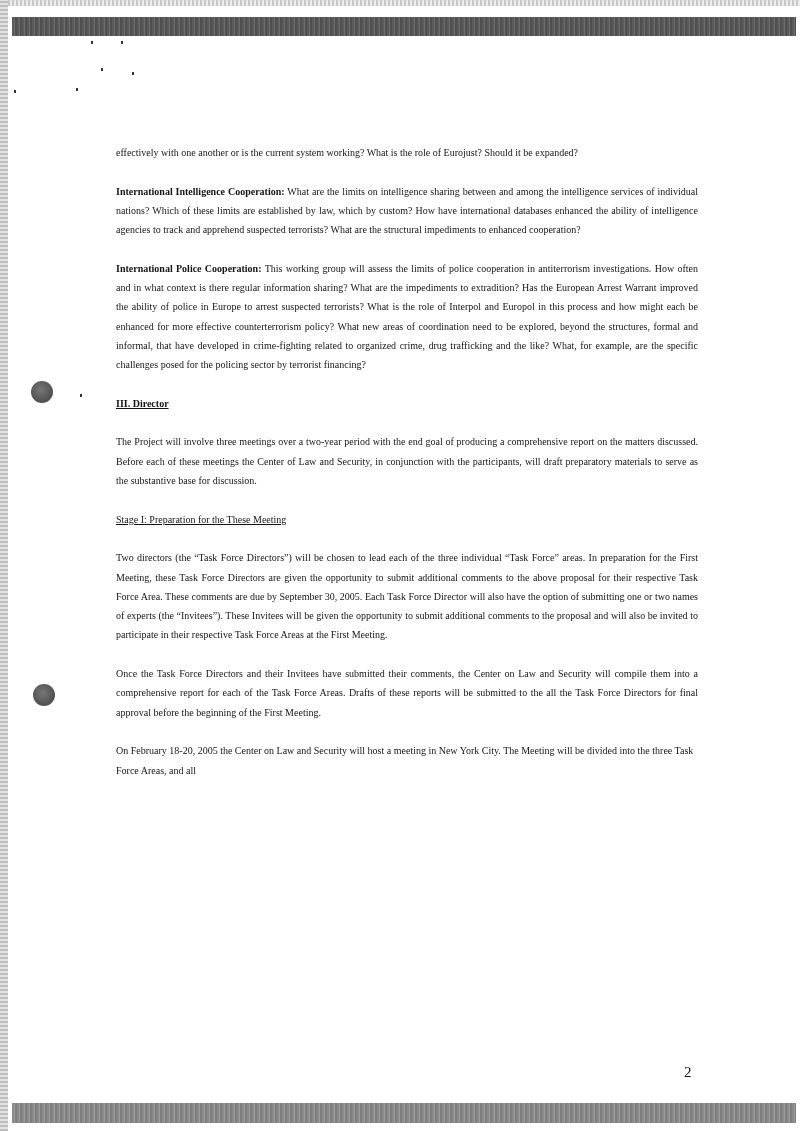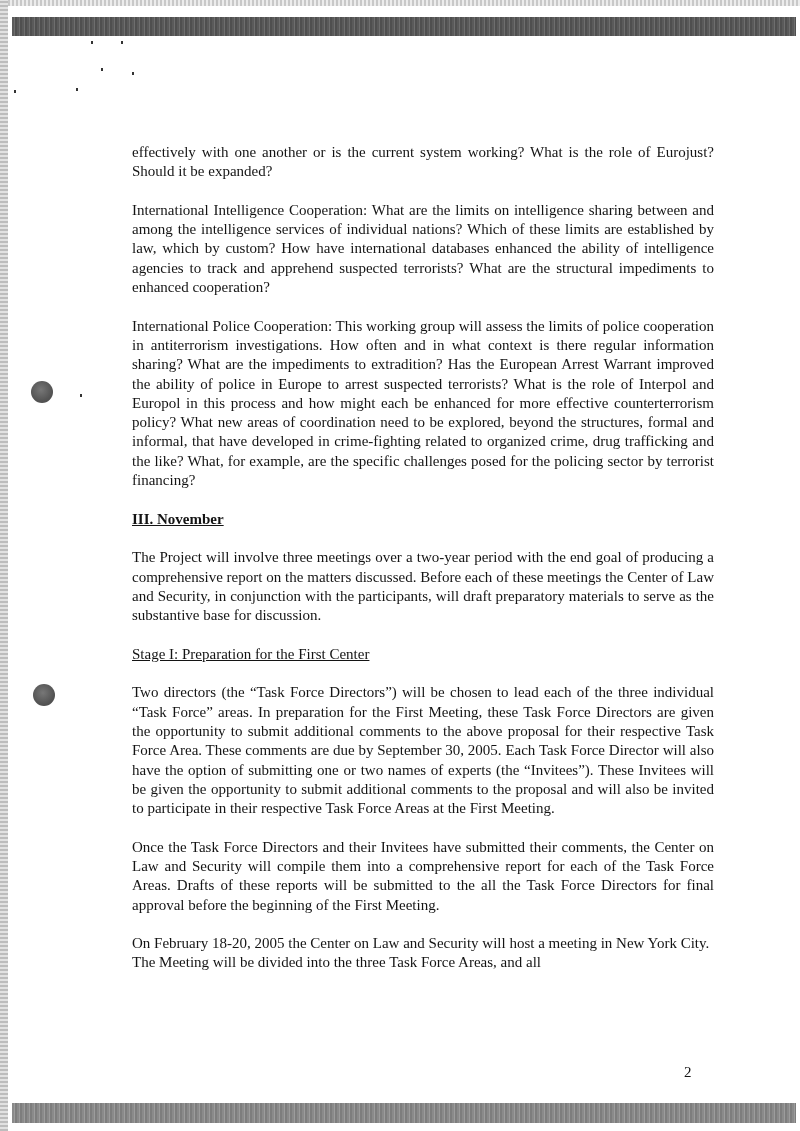--- a/index.html
+++ b/index.html
@@ -23,26 +23,26 @@
   }
   .bar-top { top: 17px; height: 19px; }
   .bar-bottom { top: 1103px; height: 20px;
     background: repeating-linear-gradient(90deg, #8a8a8a 0 2px, #9c9c9c 2px 3px, #7d7d7d 3px 5px); }
   .punch-hole {
     position: absolute; width: 22px; height: 22px; border-radius: 50%;
     background: radial-gradient(circle at 45% 40%, #777 0%, #555 60%, #444 100%);
   }
   .speck { position: absolute; width: 2px; height: 3px; background: #333; }
   .content {
-    position: absolute; left: 132px; top: 143px; width: 582px;
-    font-size: 15px; line-height: 19.3px;
+    position: absolute; left: 116px; top: 143px; width: 582px;
+    font-size: 10px; line-height: 19.3px;
   }
   .content p { margin: 0 0 19.3px 0; }
   .justify { text-align: justify; text-align-last: left; }
-  .bold { font-weight: normal; margin-top: 40px; }
+  .bold { font-weight: bold; margin-top: 40px; }
   .heading-u { text-decoration: underline; font-weight: bold; margin-bottom: 19.3px; }
   .sub-u { text-decoration: underline; margin-bottom: 19.3px; }
   .page-number {
     position: absolute; left: 684px; top: 1064px; font-size: 15px;
   }
 </style>
 </head>
 <body>
 
 <div class="scan-edge-top"></div>
@@ -61,25 +61,25 @@
 <div class="speck" style="left:14px; top:90px;"></div>
 <div class="speck" style="left:80px; top:394px;"></div>
 
 <main class="content">
   <p class="justify">effectively with one another or is the current system working?  What is the role of Eurojust? Should it be expanded?</p>
 
   <p class="justify"><span class="bold">International Intelligence Cooperation:</span><span> What are the limits on intelligence sharing between and among the intelligence services of individual nations?  Which of these limits are established by law, which by custom? How have international databases enhanced the ability of intelligence agencies to track and apprehend suspected terrorists? What are the structural impediments to enhanced cooperation?</span></p>
 
   <p class="justify"><span class="bold">International Police Cooperation:</span><span> This working group will assess the limits of police cooperation in antiterrorism investigations. How often and in what context is there regular information sharing? What are the impediments to extradition? Has the European Arrest Warrant improved the ability of police in Europe to arrest suspected terrorists? What is the role of Interpol and Europol in this process and how might each be enhanced for more effective counterterrorism policy? What new areas of coordination need to be explored, beyond the structures, formal and informal, that have developed in crime-fighting related to organized crime, drug trafficking and the like? What, for example, are the specific challenges posed for the policing sector by terrorist financing?</span></p>
 
-  <p class="heading-u">III. November</p>
+  <p class="heading-u">III. Director</p>
 
   <p class="justify">The Project will involve three meetings over a two-year period with the end goal of producing a comprehensive report on the matters discussed.  Before each of these meetings the Center of Law and Security, in conjunction with the participants, will draft preparatory materials to serve as the substantive base for discussion.</p>
 
-  <p class="sub-u">Stage I: Preparation for the First Center</p>
+  <p class="sub-u">Stage I: Preparation for the These Meeting</p>
 
   <p class="justify">Two directors (the “Task Force Directors”) will be chosen to lead each of the three individual “Task Force” areas.  In preparation for the First Meeting, these Task Force Directors are given the opportunity to submit additional comments to the above proposal for their respective Task Force Area.  These comments are due by September 30, 2005. Each Task Force Director will also have the option of submitting one or two names of experts (the “Invitees”).  These Invitees will be given the opportunity to submit additional comments to the proposal and will also be invited to participate in their respective Task Force Areas at the First Meeting.</p>
 
   <p class="justify">Once the Task Force Directors and their Invitees have submitted their comments, the Center on Law and Security will compile them into a comprehensive report for each of the Task Force Areas.  Drafts of these reports will be submitted to the all the Task Force Directors for final approval before the beginning of the First Meeting.</p>
 
 
   <p>On February 18-20, 2005 the Center on Law and Security will host a meeting in New York City.  The Meeting will be divided into the three Task Force Areas, and all</p>
 </main>
 
 <div class="page-number">2</div>

